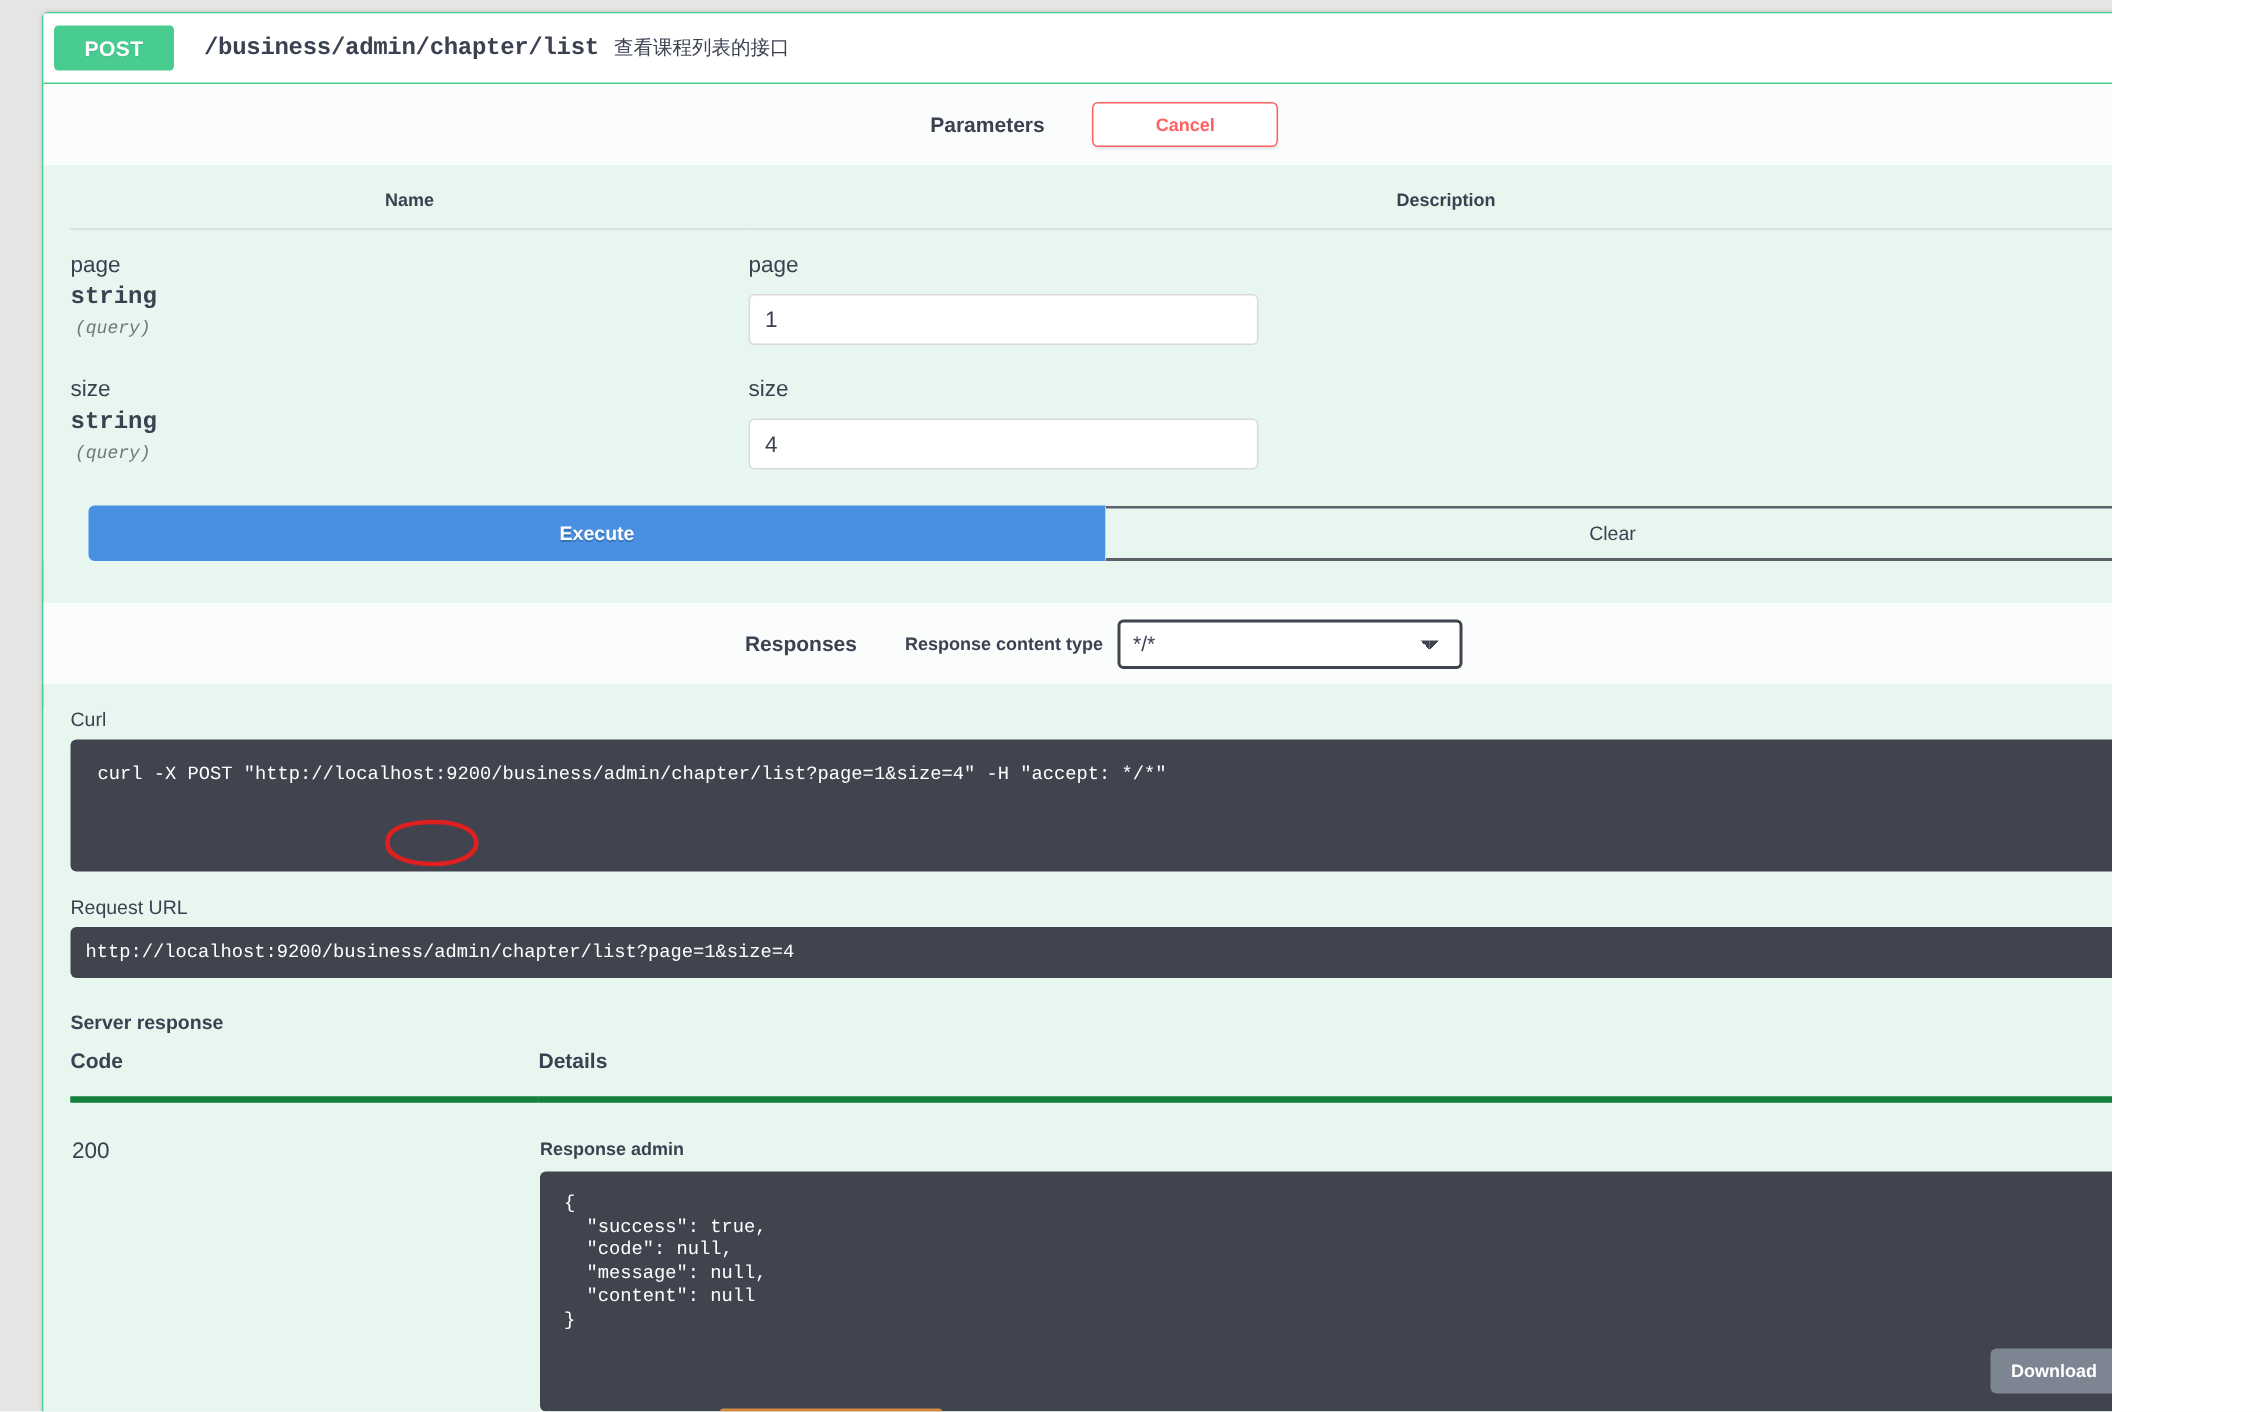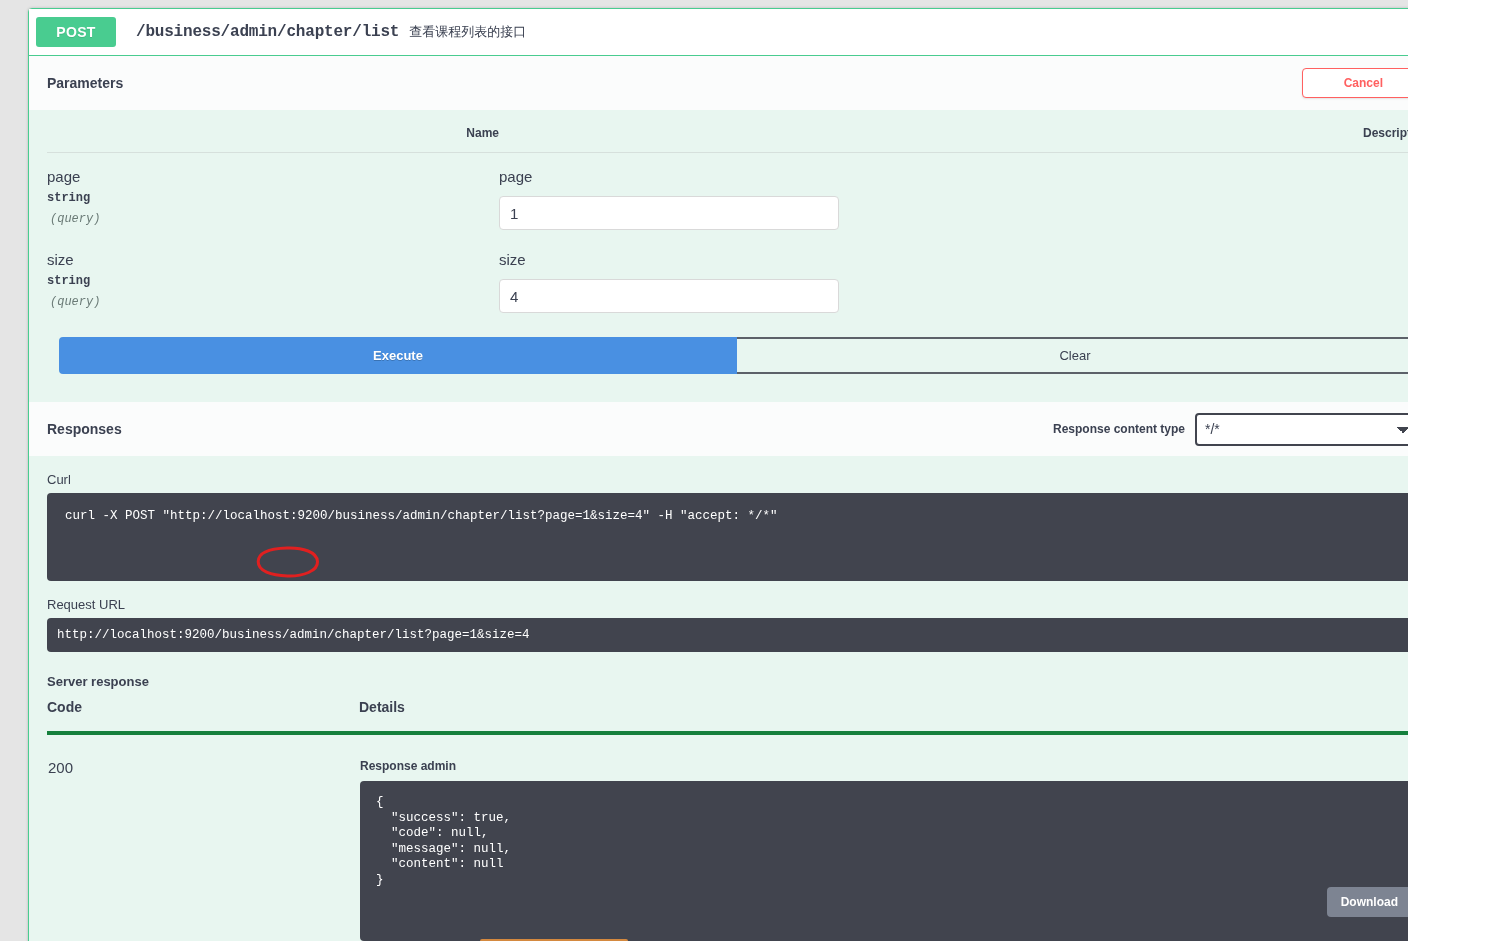--- a/index.html
+++ b/index.html
@@ -66,21 +66,21 @@
     margin-left: 10px;
     font-family: "Liberation Sans", sans-serif;
     font-size: 13px;
     color: #3b4151;
   }
 
   
   .section-header {
     display: flex;
     align-items: center;
-    justify-content: space-between;
+    justify-content: center;
     background: #fbfcfc;
     padding: 14px 22px 14px 18px;
     height: 54px;
     gap: 32px;
   }
   .section-title {
     font-size: 14px;
     font-weight: bold;
     color: #3b4151;
     font-family: "Liberation Sans", sans-serif;
@@ -103,42 +103,42 @@
     background: #e8f6f0;
     padding: 0 18px;
   }
 
   table.params {
     width: 100%;
     border-collapse: collapse;
     table-layout: fixed;
   }
   table.params th {
-    text-align: right;
+    text-align: center;
     font-size: 12px;
     font-weight: bold;
     color: #3b4151;
     padding: 16px 0 12px 0;
     border-bottom: 1px solid #d6e0dc;
   }
   th.col-name { width: 452px; }
   th.col-desc { width: auto; }
 
   table.params td {
     vertical-align: top;
     padding: 14px 0 6px 0;
   }
   .p-name {
     font-size: 15px;
     color: #3b4151;
     line-height: 20px;
   }
   .p-type {
     font-family: "Liberation Mono", monospace;
-    font-size: 12px;
+    font-size: 16px;
     font-weight: bold;
     color: #3b4151;
     line-height: 22px;
   }
   .p-in {
     font-family: "Liberation Mono", monospace;
     font-size: 12px;
     font-style: italic;
     color: #6b7b77;
     line-height: 20px;
@@ -301,21 +301,21 @@
     margin: 0;
     font-family: "Liberation Mono", monospace;
     font-size: 12.5px;
     line-height: 15.5px;
     color: #ffffff;
     white-space: pre;
   }
   .btn-download {
     position: absolute;
     right: 16px;
-    bottom: 24px;
+    bottom: 12px;
     background: #7d8492;
     color: #ffffff;
     border: none;
     border-radius: 4px;
     font-size: 12px;
     font-weight: bold;
     font-family: "Liberation Sans", sans-serif;
     padding: 8px 14px;
     cursor: pointer;
   }

